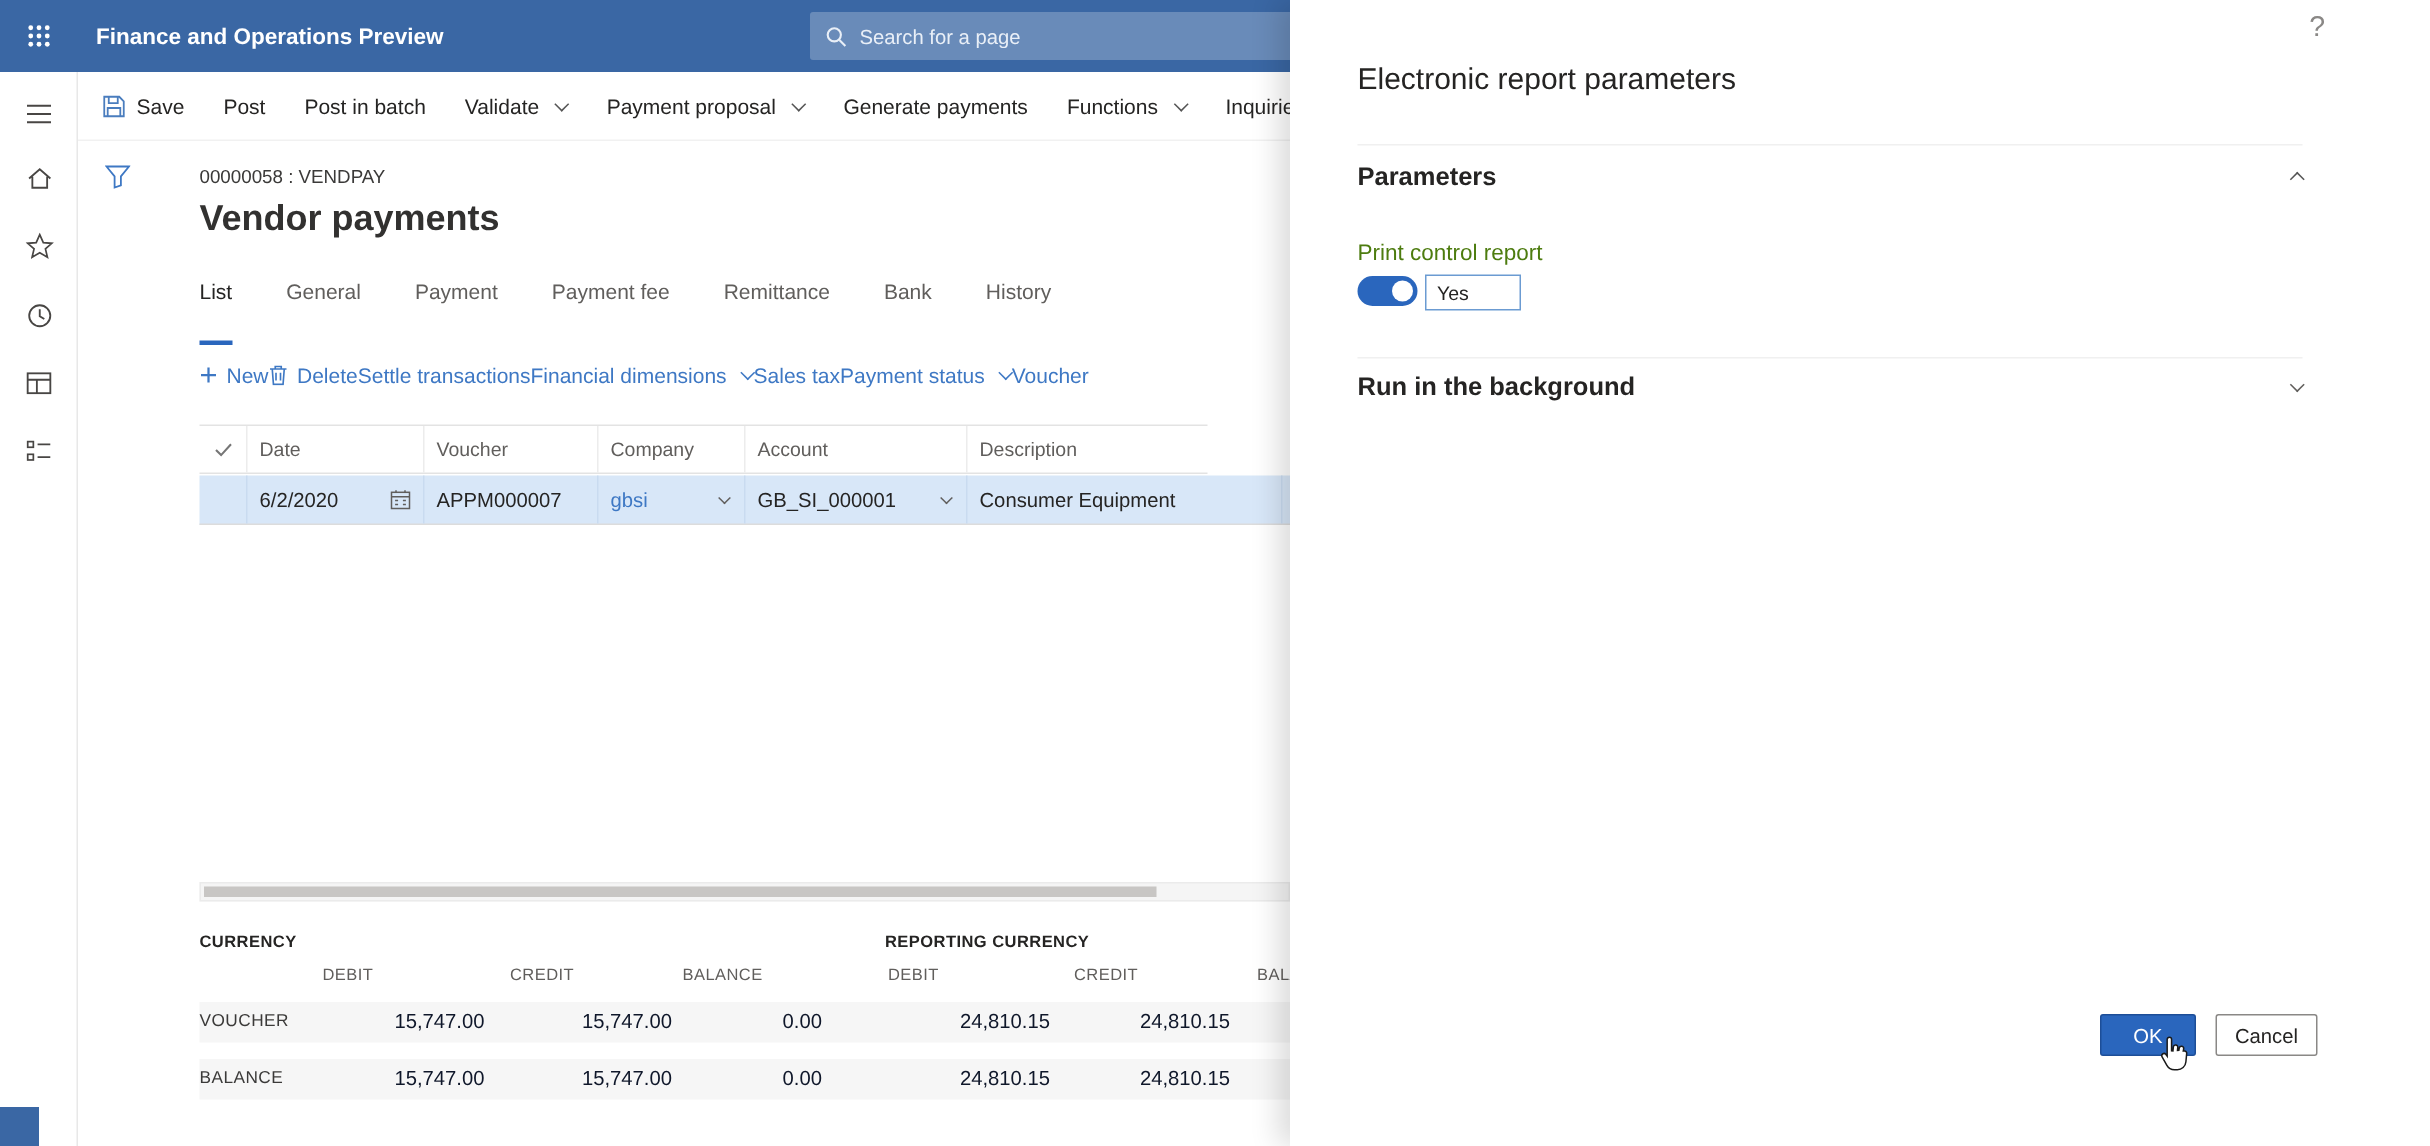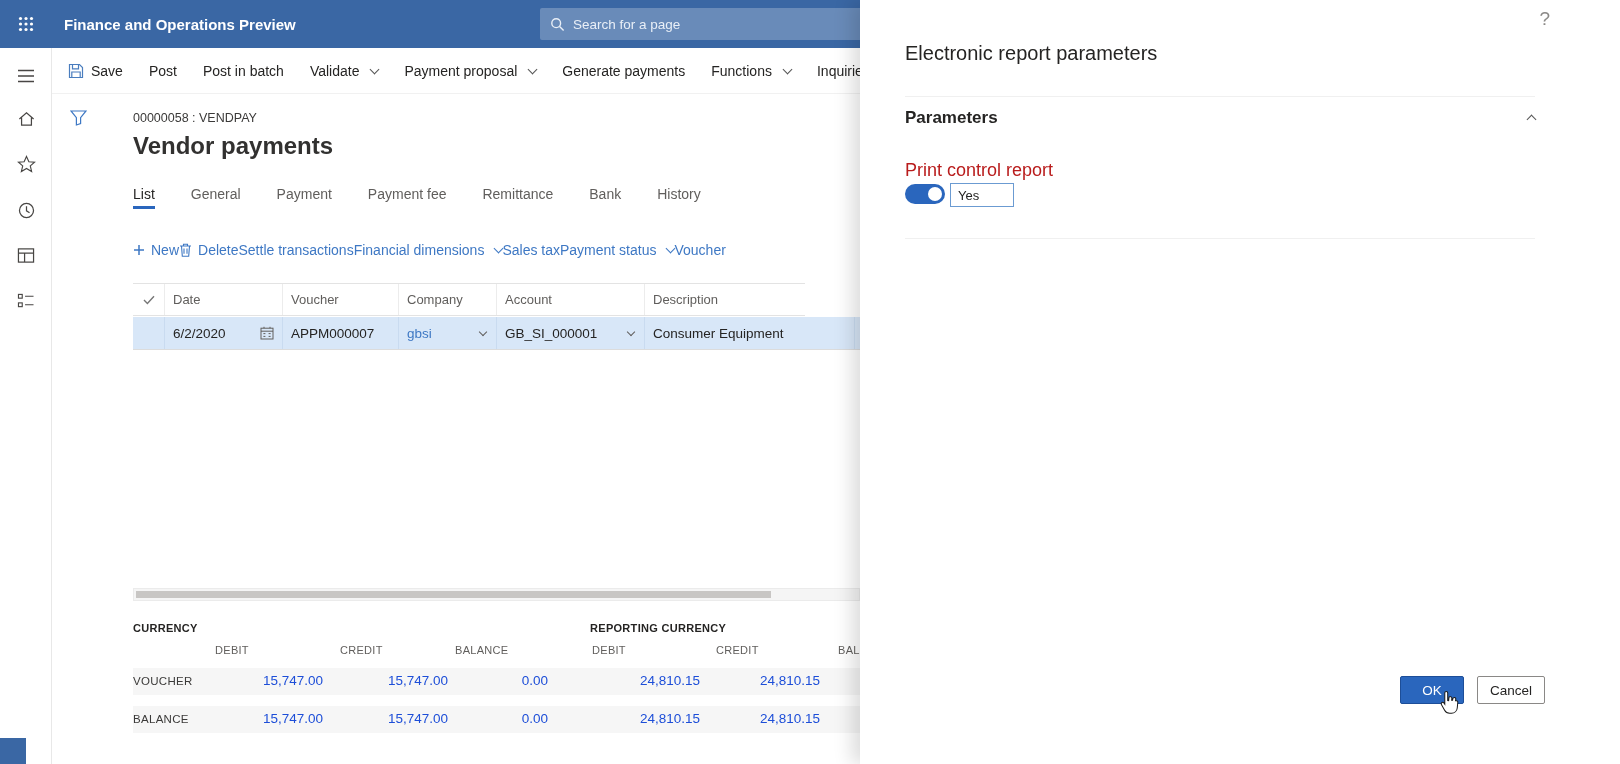--- a/index.html
+++ b/index.html
@@ -24,21 +24,21 @@
   .chev{display:inline-block;width:7px;height:7px;border-right:1.4px solid #555;border-bottom:1.4px solid #555;
     transform:rotate(45deg);margin-left:5px;margin-bottom:3px}
   .chev.blue{border-color:#3e78c4}
   .chev.small{width:6px;height:6px;border-color:#605e5c;margin:0 2px 2px 0}
   .chev.up{transform:rotate(-135deg);margin-bottom:-2px}
   
   .funnel{position:absolute;left:70px;top:110px;cursor:pointer}
   .recid{position:absolute;left:133px;top:111px;font-size:12.5px;color:#3b3a39}
   .ptitle{position:absolute;left:133px;top:132px;font-size:24px;font-weight:700;color:#323130}
   .tabs{position:absolute;left:133px;top:186px;display:flex;gap:36px;font-size:14px;color:#605e5c}
-  .tab{padding-bottom:4px;cursor:pointer;white-space:nowrap;border-bottom:3px solid transparent}
+  .tab{padding-bottom:25px;cursor:pointer;white-space:nowrap;border-bottom:3px solid transparent}
   .tab.active{color:#252423;border-bottom-color:#2a66bd}
   
   .gactions{position:absolute;left:133px;top:242px;display:flex;font-size:14px;color:#3e78c4;align-items:center}
   .gaction{display:flex;align-items:center;gap:6px;cursor:pointer;white-space:nowrap}
   
   .ghead{position:absolute;left:133px;top:283px;display:flex;height:33px;border-top:1px solid #e3e3e3;border-bottom:1px solid #e3e3e3;
     font-size:13px;color:#605e5c;background:#fff}
   .gcol,.gcell{display:flex;align-items:center;padding:0 8px;border-right:1px solid #ececec;overflow:hidden;white-space:nowrap}
   .c0{width:32px;justify-content:center}.c1{width:118px}.c2{width:116px}.c3{width:98px}.c4{width:148px}.c5{width:210px}.c6{width:160px;border-right:none}
   .grow{position:absolute;left:133px;top:317px;display:flex;height:33px;background:#d8e7f8;border-bottom:1px solid #dcdcdc;
@@ -46,29 +46,29 @@
   .grow .gcell{border-right:1px solid #c9dbf0}
   .spread{justify-content:space-between}
   .linkblue{color:#3e78c4}
   .hscroll{position:absolute;left:133px;top:588px;width:727px;height:13px;background:#f5f5f5;border:1px solid #ebebeb}
   .hthumb{position:absolute;left:2px;top:2px;width:635px;height:7px;background:#c8c6c4}
   
   .tlabel{position:absolute;top:622px;font-size:11px;font-weight:700;color:#252423;letter-spacing:.3px}
   .thead{position:absolute;top:644px;font-size:11px;color:#605e5c;letter-spacing:.3px}
   .trow{position:absolute;left:133px;width:877px;height:27px;background:#f6f6f6}
   .tname{position:absolute;left:0;top:7px;font-size:11.5px;color:#3b3a39;letter-spacing:.3px}
-  .tval{position:absolute;top:5px;width:110px;font-size:13.5px;color:#1d4ed8;text-align:right}
+  .tval{position:absolute;top:5px;width:110px;font-size:13.5px;color:#0f172a;text-align:right}
   
   .panel{position:absolute;left:860px;top:0;width:760px;height:764px;background:#fff;box-shadow:-8px 0 18px rgba(0,0,0,.14);z-index:20}
   .help{position:absolute;right:70px;top:8px;font-size:19px;color:#8a8886;font-weight:400}
   .pttl{position:absolute;left:45px;top:42px;font-size:20px;color:#252423}
   .divider{position:absolute;left:45px;width:630px;border-top:1px solid #f0f0f0}
   .sect{position:absolute;left:45px;width:630px;font-size:17px;font-weight:700;color:#252423;display:flex;
     justify-content:space-between;align-items:center;cursor:pointer}
-  .flabel{position:absolute;left:45px;top:160px;font-size:18px;color:#b91c1c}
+  .flabel{position:absolute;left:45px;top:160px;font-size:15px;color:#4d7c0f}
   .toggle{position:absolute;left:45px;top:184px;width:40px;height:20px;border-radius:10px;background:#2a66bd;cursor:pointer}
   .toggle .knob{position:absolute;right:3px;top:3px;width:14px;height:14px;border-radius:50%;background:#fff}
   .yesbox{position:absolute;left:90px;top:183px;width:64px;height:24px;border:1px solid #6b9bd2;font-size:13px;color:#252423;
     display:flex;align-items:center;padding-left:7px;background:#fff}
   .okbtn{position:absolute;left:540px;top:676px;width:64px;height:28px;background:#2a66bd;border:1px solid #1d4e98;color:#fff;
     font-size:13.5px;display:flex;align-items:center;justify-content:center;border-radius:2px;cursor:pointer}
   .cancelbtn{position:absolute;left:617px;top:676px;width:68px;height:28px;background:#fff;border:1px solid #8a8886;color:#252423;
     font-size:13.5px;display:flex;align-items:center;justify-content:center;border-radius:2px;cursor:pointer}
   .cursor{position:absolute;left:578px;top:690px;pointer-events:none}
 </style>
@@ -304,20 +304,24 @@
     <span class="chev up"></span>
   </div>
 
   <div class="flabel">Print control report</div>
   <div class="toggle">
     <div class="knob"></div>
   </div>
   <div class="yesbox">Yes</div>
 
   <div class="divider" style="top:238px"></div>
+  <div class="sect" style="top:248px">
+    <span>Run in the background</span>
+    <span class="chev" style="border-color:#605e5c"></span>
+  </div>
 
   <button class="okbtn">OK</button>
   <button class="cancelbtn">Cancel</button>
 
   <div class="cursor">
     <svg width="22" height="25" viewBox="0 0 24 27">
       <path d="M9 1.5c.9 0 1.6.7 1.6 1.6v8.2l1 .1.3-2.9c.1-.9.9-1.5 1.8-1.4.9.1 1.5.9 1.4 1.8l-.2 2.2 1-.1.3-1.7c.2-.9 1-1.4 1.9-1.3.9.2 1.5 1 1.3 1.9l-.3 1.6 1 0c.9 0 1.6.8 1.5 1.7l-.6 6.3c-.3 3.2-3 5.7-6.2 5.7h-2.1c-2.3 0-4.4-1.2-5.5-3.2l-3.5-6.2c-.5-.8-.2-1.8.6-2.3.7-.4 1.6-.2 2.1.4l1 1.4V3.1c0-.9.7-1.6 1.6-1.6z" fill="#fff" stroke="#1a1a1a" stroke-width="1.1"></path>
     </svg>
   </div>
 </aside>

